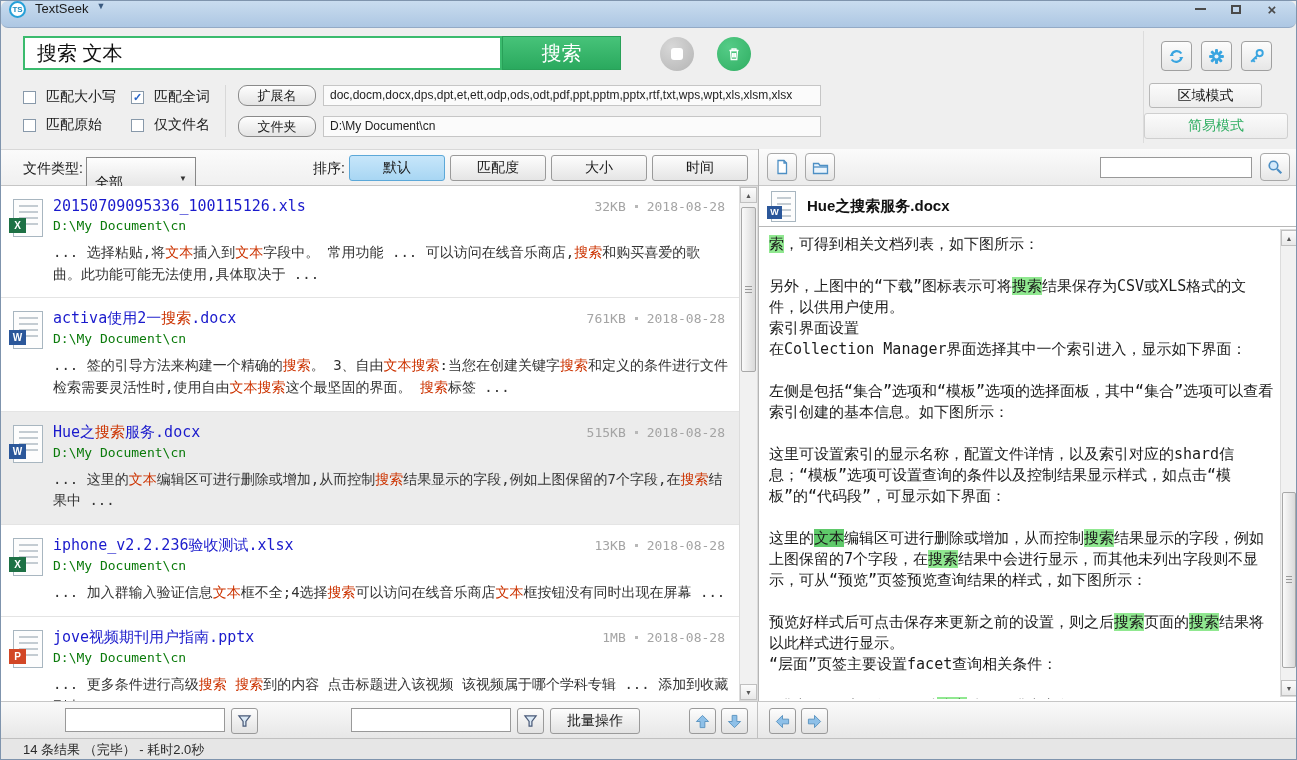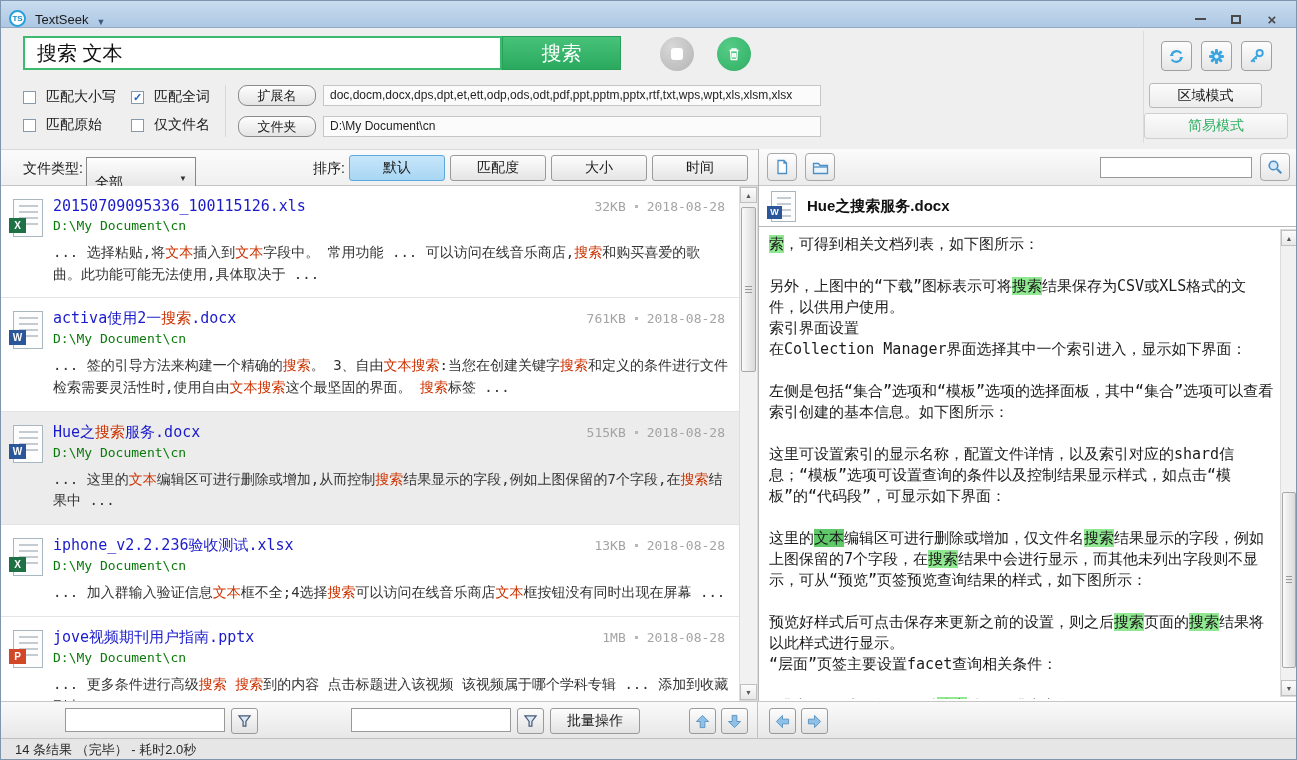--- a/index.html
+++ b/index.html
@@ -4,21 +4,21 @@
 <style>
   html,body{margin:0;padding:0;}
   body{
     width:1297px;height:760px;position:relative;overflow:hidden;
     background:#efefef;font-family:"Liberation Sans",sans-serif;
     border:1px solid #7f94ad;box-sizing:border-box;
   }
   
   .titlebar{position:absolute;left:0;top:0;right:0;height:26px;
     background:linear-gradient(#c9dcef,#adc7e3);border-bottom:1px solid #93aac6;
-    display:flex;align-items:flex-end;}
+    display:flex;align-items:flex-start;border-radius:7px;}
   .ts-logo{width:17px;height:17px;margin-left:8px;border-radius:50%;background:#fff;
     border:2px solid #26a0d8;color:#1b8bc0;font-size:8px;font-weight:bold;
     display:flex;align-items:center;justify-content:center;box-sizing:border-box;}
   .app-title{margin-left:9px;font-size:13px;color:#1a1a1a;}
   .title-caret{margin-left:8px;font-size:9px;color:#3a5a80;}
   .winbtns{margin-left:auto;display:flex;align-items:center;gap:16px;margin-right:14px;}
   .winbtn{width:20px;height:16px;display:flex;align-items:center;justify-content:center;cursor:default;}
   .glyph-min{width:11px;height:2px;background:#4a4a4a;}
   .glyph-max{width:10px;height:9px;border:2px solid #4a4a4a;box-sizing:border-box;}
   .glyph-close{font-size:15px;font-weight:bold;color:#4a4a4a;line-height:1;}
@@ -127,21 +127,21 @@
   .bl-input{position:absolute;top:6px;width:160px;height:24px;border:1px solid #999;box-sizing:border-box;
     background:#fff;font-size:13px;padding:0 4px;outline:none;font-family:"Liberation Sans",sans-serif;}
   .mini-btn{position:absolute;top:6px;width:27px;height:26px;border:1px solid #9a9a9a;border-radius:3px;
     background:linear-gradient(#fdfdfd,#e2e2e2);display:flex;align-items:center;justify-content:center;box-sizing:border-box;}
   .batch-btn{position:absolute;left:549px;top:6px;width:90px;height:26px;border:1px solid #9a9a9a;border-radius:3px;
     background:linear-gradient(#fdfdfd,#e2e2e2);font-size:14px;color:#1a1a1a;
     display:flex;align-items:center;justify-content:center;box-sizing:border-box;}
   .hit-counter{position:absolute;right:16px;top:11px;font-size:14px;color:#1a1a1a;margin-top:40px;}
   
   .statusbar{position:absolute;left:0;top:737px;width:1297px;height:23px;box-sizing:border-box;
-    background:#e6e6e6;border-top:1px solid #c0c0c0;display:flex;align-items:center;padding-left:14px;
+    background:#e6e6e6;border-top:1px solid #c0c0c0;display:flex;align-items:center;padding-left:22px;
     font-size:13px;color:#2a2a2a;}
   svg{display:block;}
 </style>
 </head>
 <body>
 
 <div class="titlebar">
   <div class="ts-logo">TS</div>
   <div class="app-title">TextSeek</div>
   <div class="title-caret">▼</div>
@@ -385,21 +385,21 @@
       <div class="pv-p"><span class="hl">索</span><span>，可得到相关文档列表，如下图所示：</span></div>
       <div class="pv-p"></div>
       <div class="pv-p"><span>另外，上图中的“下载”图标表示可将</span><span class="hl">搜索</span><span>结果保存为CSV或XLS格式的文件，以供用户使用。</span></div>
       <div class="pv-p"><span>索引界面设置</span></div>
       <div class="pv-p"><span>在Collection Manager界面选择其中一个索引进入，显示如下界面：</span></div>
       <div class="pv-p"></div>
       <div class="pv-p"><span>左侧是包括“集合”选项和“模板”选项的选择面板，其中“集合”选项可以查看索引创建的基本信息。如下图所示：</span></div>
       <div class="pv-p"></div>
       <div class="pv-p"><span>这里可设置索引的显示名称，配置文件详情，以及索引对应的shard信息；“模板”选项可设置查询的条件以及控制结果显示样式，如点击“模板”的“代码段”，可显示如下界面：</span></div>
       <div class="pv-p"></div>
-      <div class="pv-p"><span>这里的</span><span class="hlc">文本</span><span>编辑区可进行删除或增加，仅文件名</span><span class="hl">搜索</span><span>结果显示的字段，例如上图保留的7个字段，在</span><span class="hl">搜索</span><span>结果中会进行显示，而其他未列出字段则不显示，可从“预览”页签预览查询结果的样式，如下图所示：</span></div>
+      <div class="pv-p"><span>这里的</span><span class="hlc">文本</span><span>编辑区可进行删除或增加，从而控制</span><span class="hl">搜索</span><span>结果显示的字段，例如上图保留的7个字段，在</span><span class="hl">搜索</span><span>结果中会进行显示，而其他未列出字段则不显示，可从“预览”页签预览查询结果的样式，如下图所示：</span></div>
       <div class="pv-p"></div>
       <div class="pv-p"><span>预览好样式后可点击保存来更新之前的设置，则之后</span><span class="hl">搜索</span><span>页面的</span><span class="hl">搜索</span><span>结果将以此样式进行显示。</span></div>
       <div class="pv-p"><span>“层面”页签主要设置facet查询相关条件：</span></div>
       <div class="pv-p"></div>
       <div class="pv-p"><span>“排序”页签主要设置针对</span><span class="hl">搜索</span><span>结果的排序字段：</span></div>
     </div>
 </div>
 
 <div class="vscroll pv-scroll">
   <div class="vs-arrow" style="top:0;">▲</div>

